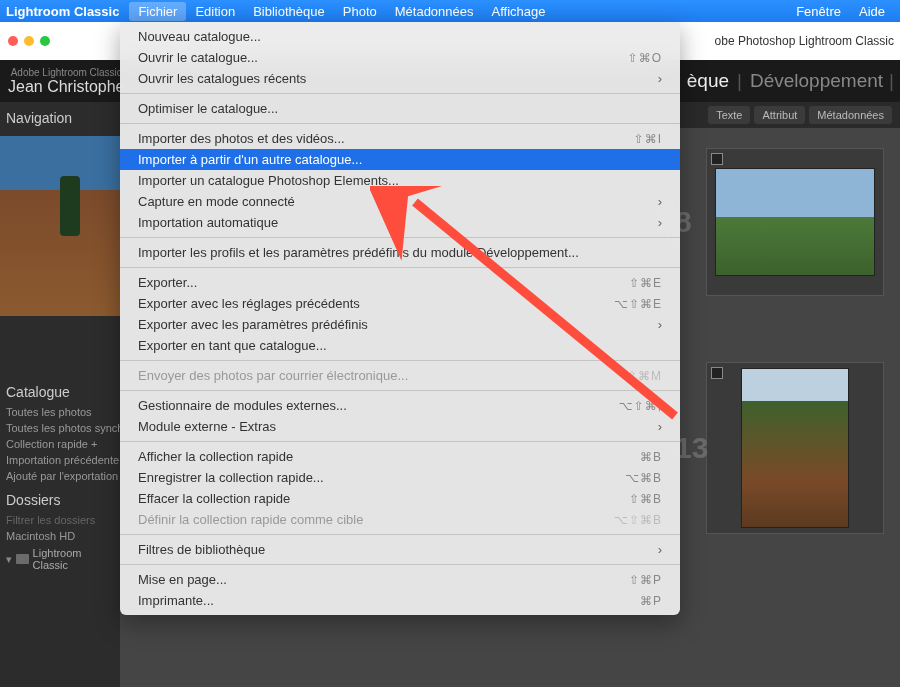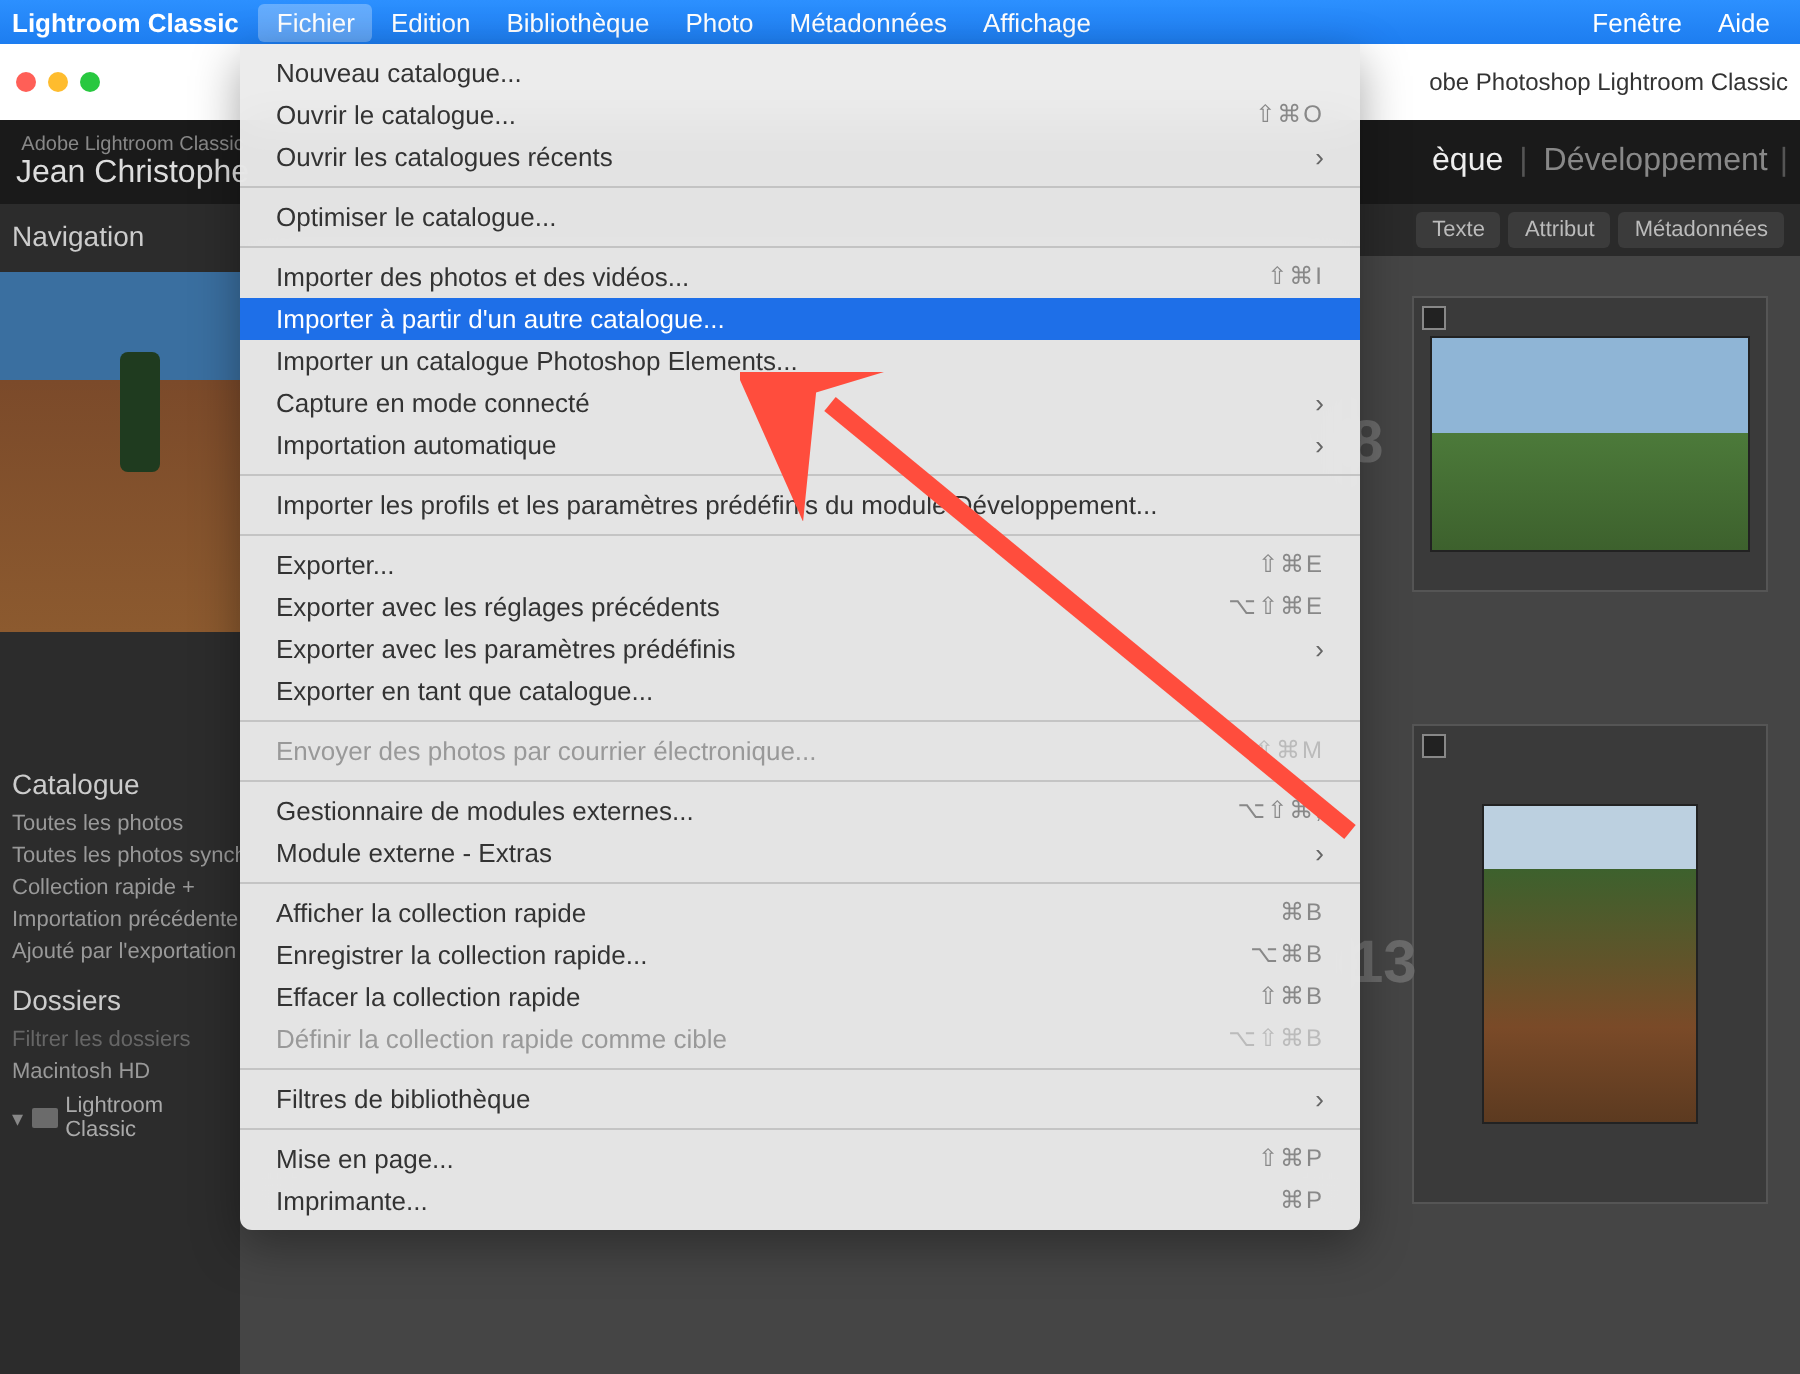--- a/index.html
+++ b/index.html
@@ -15,21 +15,21 @@
   
   .lr-header { height: 38px; background: #fff; display: flex; align-items: center; position: relative; }
   .lr-header .dots { display:flex; gap:6px; margin-left:8px; }
   .lr-header .dot { width:10px;height:10px;border-radius:50%; }
   .lr-header .title-right { margin-left:auto; margin-right:6px; font-size:12px; color:#333; }
   
   
   .identity { height: 42px; background: #1a1a1a; display:flex; align-items:center; padding-left:8px; position:relative; }
   .identity .small { color:#888; font-size:10px;text-align:center; }
   .identity .name { color:#ddd; font-size:16px; }
-  .identity .right { position:absolute; right:0; top:0; height:100%; display:flex; align-items:center; color:#888; font-size:16px; padding-right:6px; }
+  .identity .right { position:absolute; right:0; top:0; height:100%; display:flex; align-items:center; color:#888; font-size:19px; padding-right:6px; }
   .identity .right .sel { color:#eee; }
   
   
   .filterbar { position:absolute; top:102px; right:0; height:26px; display:flex; align-items:center; gap:4px; padding-right:8px; font-size:11px; }
   .filterbar .fbtn { background:#3b3b3b; color:#bbb; padding:3px 8px; border-radius:3px; }
   
   
   .left-panel { position:absolute; left:0; top:102px; bottom:0; width:120px; background:#2c2c2c; color:#bbb; font-size:12px; }
   .left-panel .panel-head { color:#ccc; font-size:14px; padding:8px 6px 4px; }
   .left-panel .panel-item { color:#999; font-size:11px; padding:2px 6px; white-space:nowrap; overflow:hidden; }
@@ -38,26 +38,26 @@
   .left-panel .folder-row{display:flex;align-items:center;gap:4px;padding:3px 6px;color:#aaa;font-size:11px;}
   .left-panel .folder-icon{width:14px;height:10px;background:#6b6b6b;border-radius:1px;}
   
   
   .grid-area { position:absolute; left:120px; right:0; top:128px; bottom:0; background:#454545; }
   .thumb-col { position:absolute; right:4px; top:20px; width:190px; }
   .cell { width:178px; height:148px; background:#3a3a3a; border:1px solid #555; margin-bottom:18px; display:flex; align-items:center; justify-content:center; position:relative; }
   .cell .num { position:absolute; left:-32px; top:50%; transform:translateY(-50%); color:#6a6a6a; font-size:30px; font-weight:600; }
   .cell .img { width:160px; height:108px; background:linear-gradient(#8fb5d6 0%, #8fb5d6 45%, #4c7a3a 45%, #3d612d 100%); border:1px solid #222; position:relative; }
   .cell.tall .img { width:108px; height:160px; background:linear-gradient(#bcd0e0 0%, #bcd0e0 20%, #3d612d 20%, #7a4a28 70%, #5c3a20 100%);}
-  .cell.tall { height:240px; }
+  .cell.tall { height:172px; }
   .cell .badge{position:absolute;top:4px;left:4px;width:12px;height:12px;background:#222;border:1px solid #888;}
   
   
   .dropdown { position:absolute; left:120px; top:22px; width:560px; background:rgba(235,235,235,0.96); backdrop-filter:blur(12px); border-radius:0 0 6px 6px; box-shadow:0 8px 24px rgba(0,0,0,0.35); padding:4px 0; font-size:13px; color:#333; }
-  .dropdown .row { display:flex; align-items:flex-start; padding:3px 18px; height:21px; position:relative; }
+  .dropdown .row { display:flex; align-items:center; padding:3px 18px; height:21px; position:relative; }
   .dropdown .row .label { flex:1; white-space:nowrap; }
   .dropdown .row .shortcut { color:#888; font-size:12px; letter-spacing:1px; }
   .dropdown .row .chevron { color:#666; font-size:13px; }
   .dropdown .row.disabled { color:#999; }
   .dropdown .row.disabled .shortcut{color:#bbb;}
   .dropdown .row.highlight { background:#1e6fe8; color:#fff; }
   .dropdown hr { border:none; border-top:1px solid rgba(0,0,0,0.14); margin:4px 0; }
   
   
   .arrow { position:absolute; left:370px; top:186px; width:330px; height:240px; pointer-events:none; }

